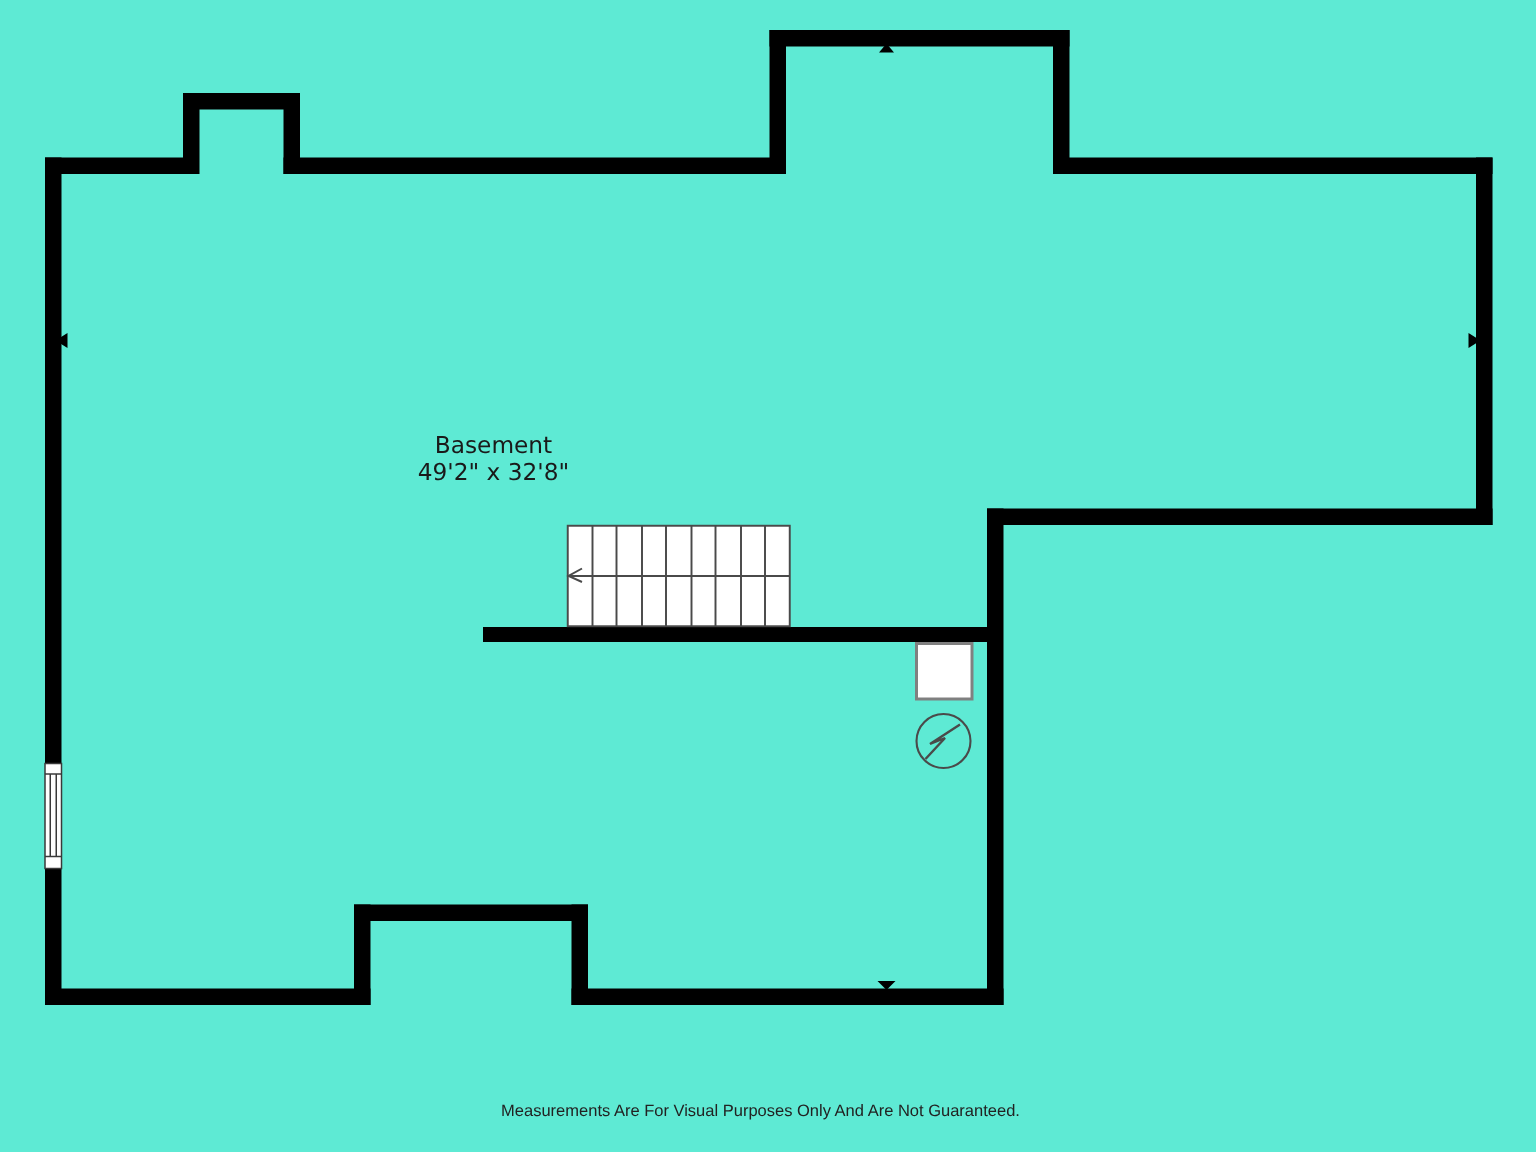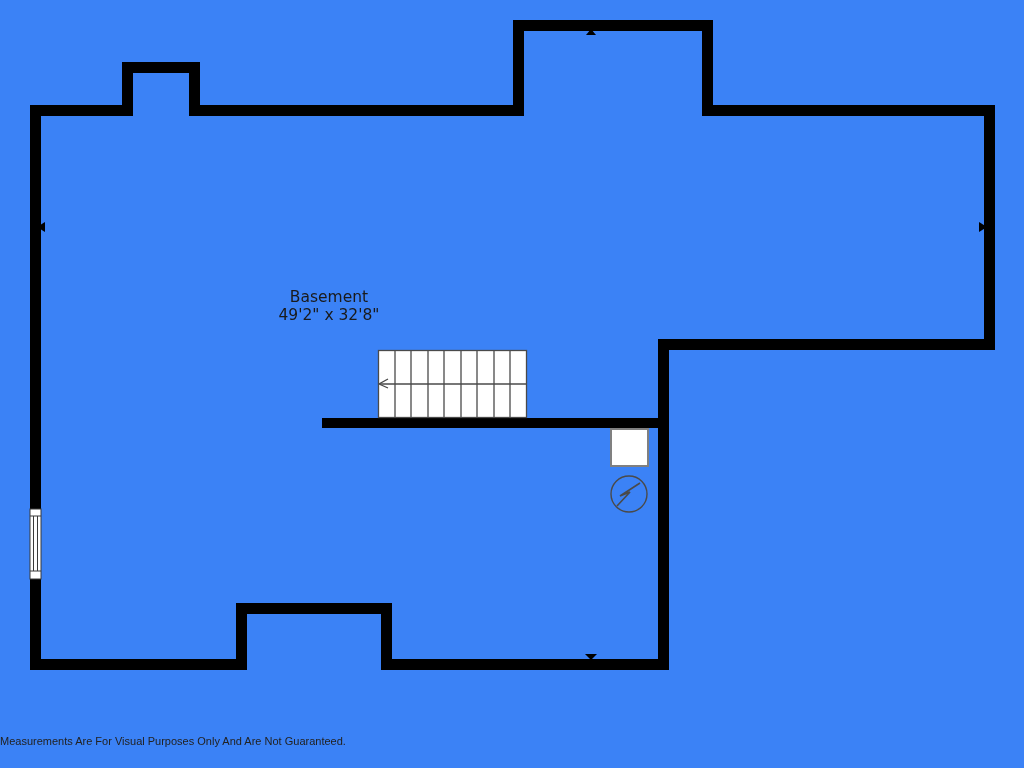--- a/index.html
+++ b/index.html
@@ -5,21 +5,21 @@
   html, body {
     margin: 0;
     padding: 0;
     background: #ffffff;
     font-family: "DejaVu Sans", sans-serif;
   }
   .plan-canvas {
     position: relative;
     width: 1024px;
     height: 768px;
-    background: #3b82f6;
+    background: #5eead4;
     overflow: hidden;
   }
   .plan-svg {
     position: absolute;
     left: 0;
     top: 0;
   }
   .room-labels {
     position: absolute;
     left: 209px;
@@ -34,20 +34,21 @@
   }
   .room-dims {
     font-size: 15.5px;
     line-height: 18px;
   }
   .disclaimer {
     position: absolute;
     left: 0;
     top: 735px;
     width: 1014px;
+    text-align: center;
     font-family: "Liberation Sans", sans-serif;
     font-size: 11px;
     color: #222222;
   }
 </style>
 </head>
 <body>
 
 <div class="plan-canvas">
 

